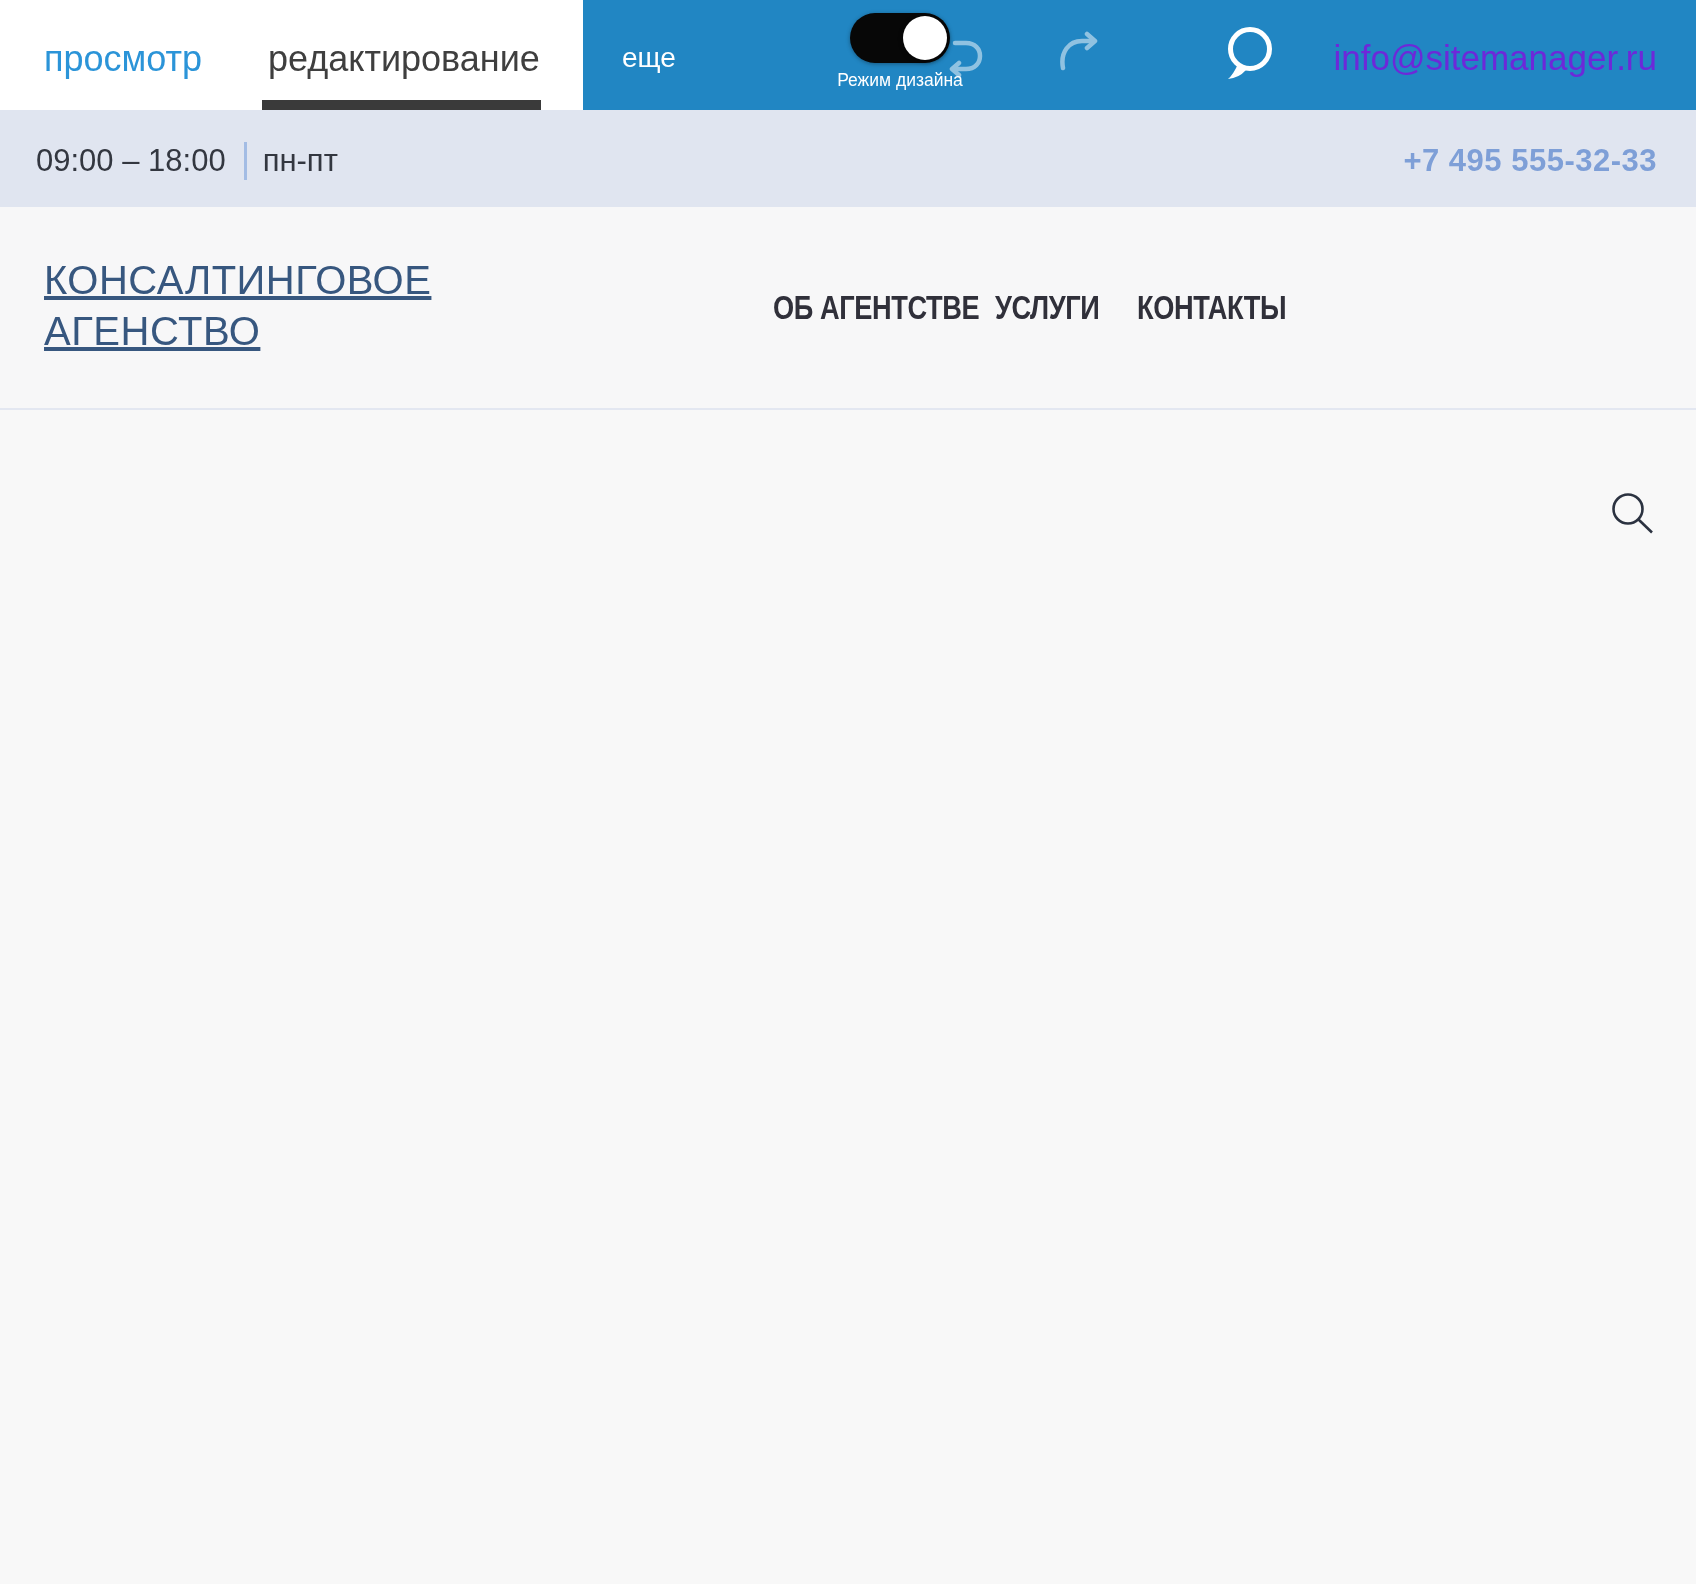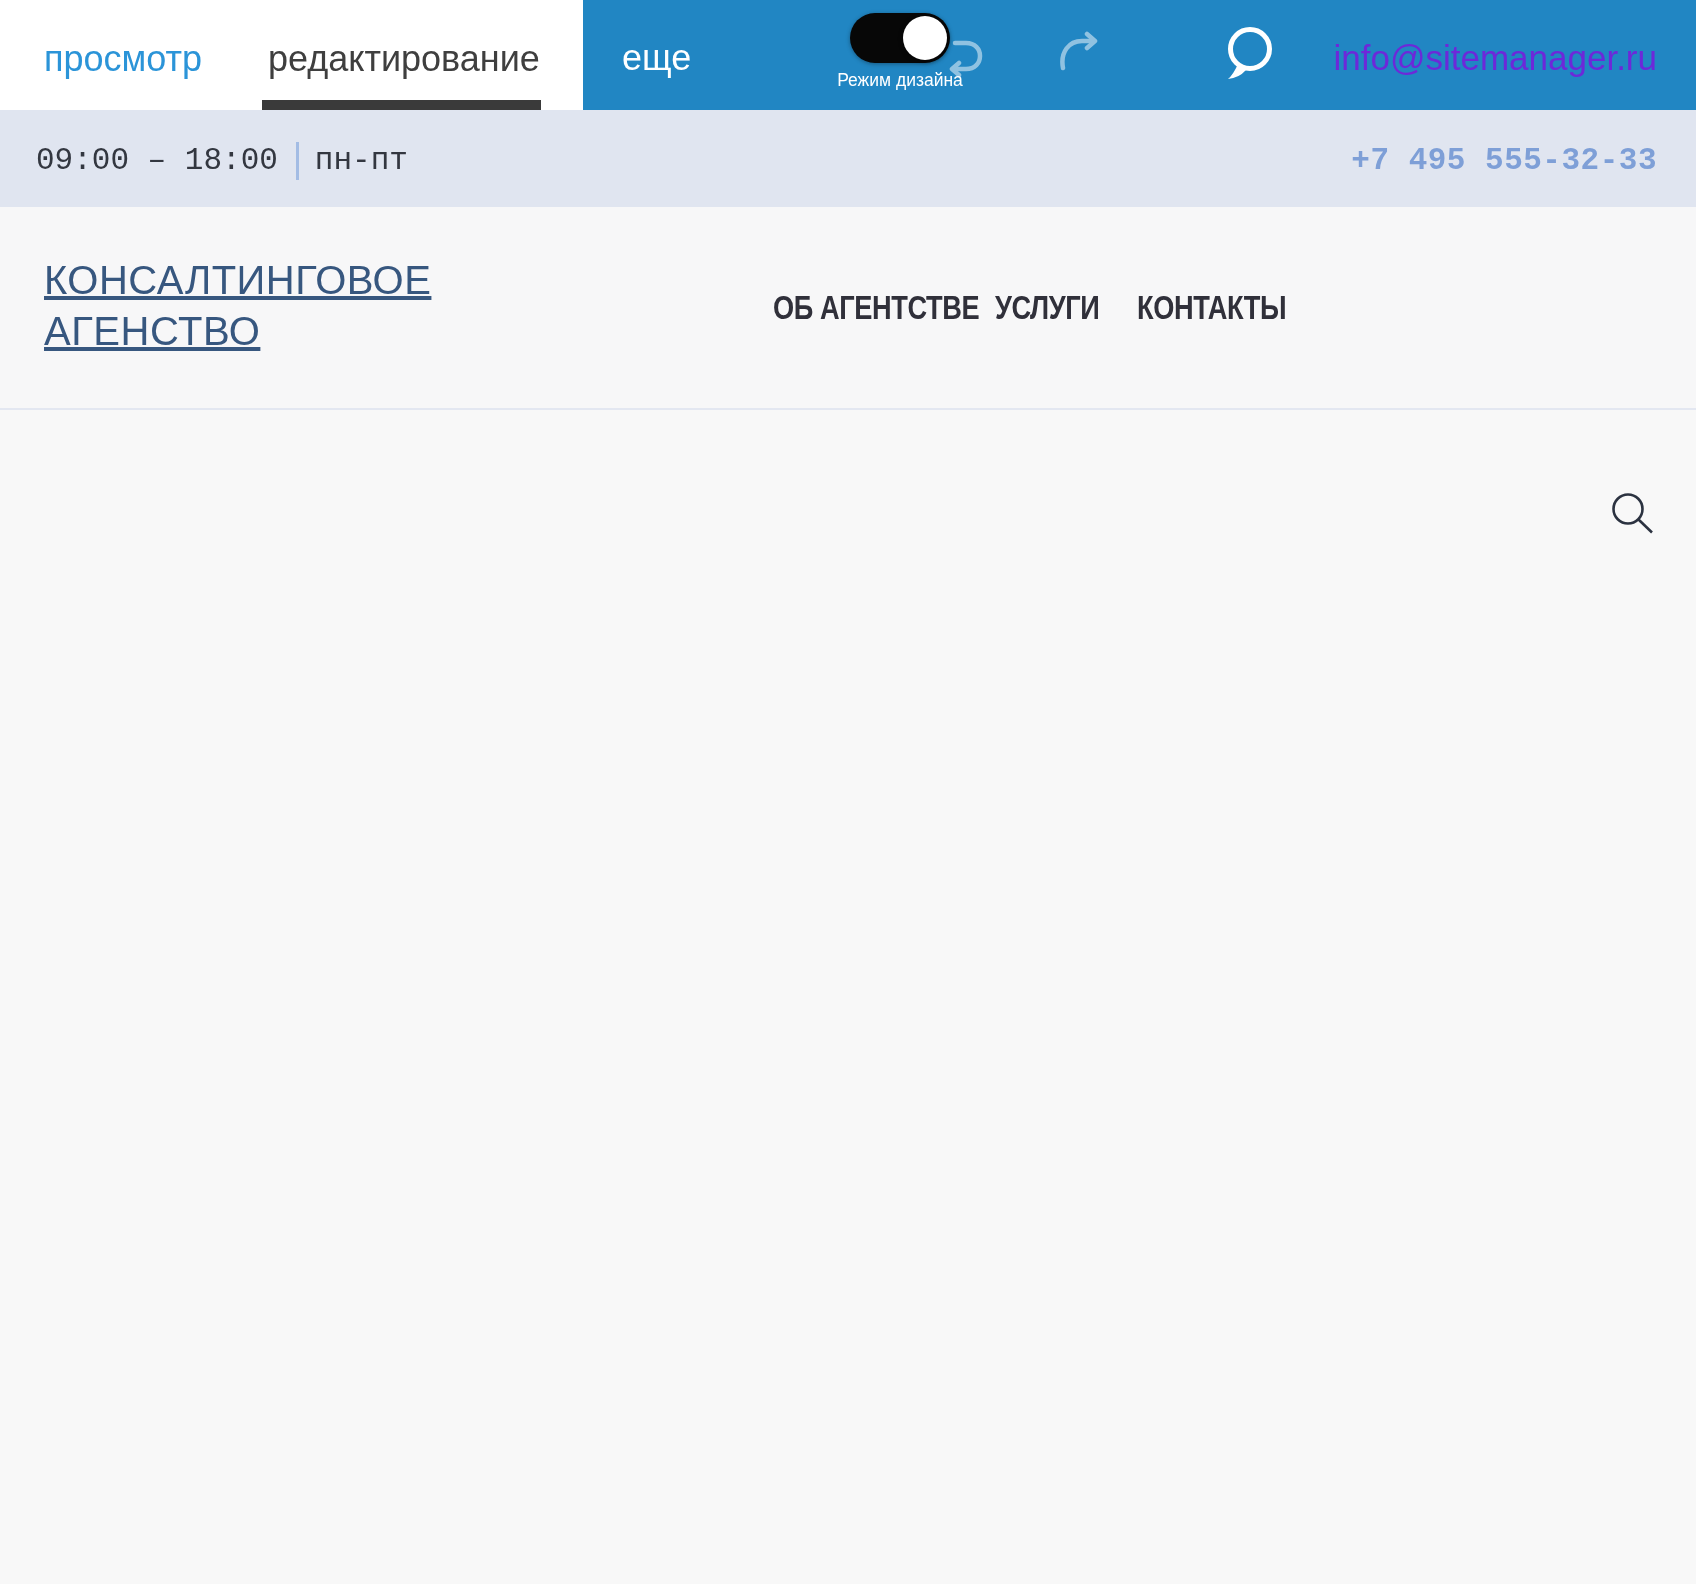--- a/index.html
+++ b/index.html
@@ -27,21 +27,21 @@
   }
   .tab-view  { left: 44px;  color: #2b94d8; }
   .tab-edit  { left: 268px; color: #3f3f3f; }
   .tab-underline {
     position: absolute; left: 262px; bottom: 0;
     width: 279px; height: 10px; background: #3a3a3a;
   }
   .more {
     position: absolute; left: 622px; top: 0; height: 116px;
     display: flex; align-items: center; padding-top: 0;
-    font-size: 36px; color: #ffffff; cursor: pointer;
+    font-size: 28px; color: #ffffff; cursor: pointer;
   }
   .hist-icon { position: absolute; top: 30px; opacity: .5; z-index: 1; cursor: pointer; }
   .undo-pos { left: 938px; }
   .redo-pos { left: 1056px; }
   .toggle-wrap {
     position: absolute; left: 810px; top: 13px; width: 180px;
     z-index: 2; text-align: center; cursor: pointer;
   }
   .toggle {
     position: relative; width: 100px; height: 50px;
@@ -62,21 +62,20 @@
     display: flex; align-items: center; padding-top: 6px;
     font-size: 35px; color: #6d28d9; cursor: pointer;
   }
 
   
   .infobar {
     width: 1696px; height: 97px;
     background: #e0e5f0;
     display: flex; align-items: center; justify-content: space-between;
     padding: 4px 39px 0 36px;
-    font-family: Liberation Mono, monospace;
   }
   .hours-group { display: flex; align-items: center; font-size: 31px; color: #333740; }
   .hours-group .divider {
     display: inline-block; width: 3px; height: 38px;
     background: #a3bce4; margin: 0 16px 0 18px;
   }
   .phone { font-size: 31px; font-weight: bold; color: #7e9fd7; letter-spacing: .5px; cursor: pointer; }
 
   
   .siteheader {

